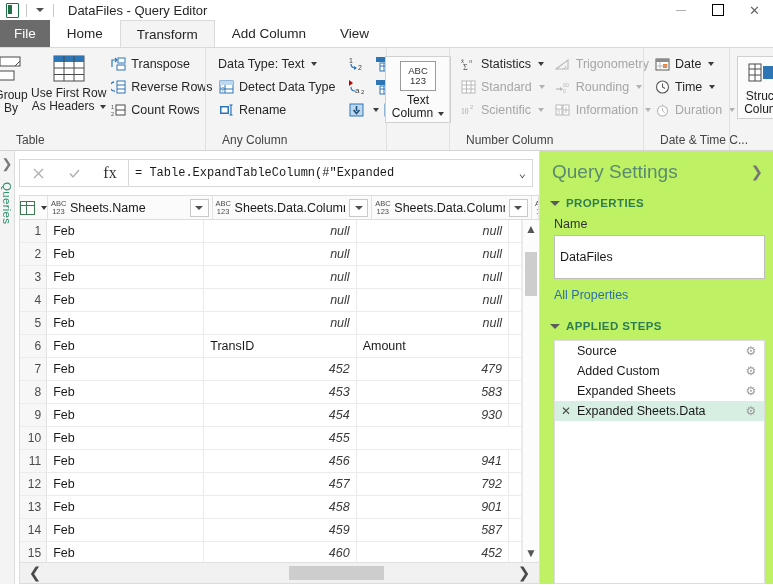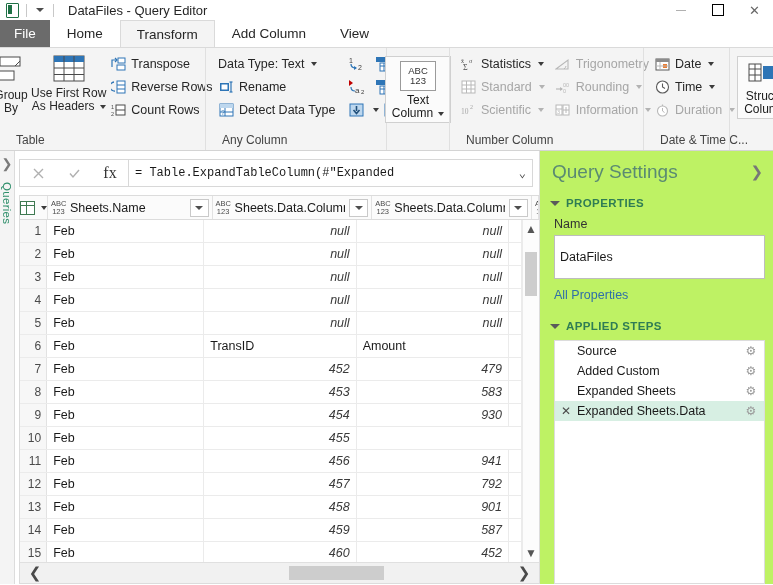--- a/index.html
+++ b/index.html
@@ -490,40 +490,40 @@
     <div class="rgroup" style="width:180px">
       <div class="rgroup-body" style="padding-left:8px">
         <div class="smallcol">
           <div class="sbtn">
             <span>Data Type: Text</span>
             <span class="caret-dn"></span>
           </div>
           <div class="sbtn">
             <span class="ic">
               <svg width="15" height="14" viewBox="0 0 15 14">
+                <rect x="1" y="1" width="13" height="12" fill="#fff" stroke="#2e75b6" stroke-width="1"></rect>
+                <rect x="1" y="1" width="13" height="4" fill="#bdd7ee"></rect>
+                <line x1="6" y1="5" x2="6" y2="13" stroke="#2e75b6"></line>
+                <line x1="1" y1="9" x2="14" y2="9" stroke="#2e75b6"></line>
+                <text x="2" y="12" font-size="7" fill="#2e75b6" font-family="sans-serif">?</text>
+              </svg>
+            </span>
+            <span>Detect Data Type</span>
+          </div>
+          <div class="sbtn">
+            <span class="ic">
+              <svg width="15" height="14" viewBox="0 0 15 14">
                 <rect x="1" y="3" width="9" height="8" fill="#2e75b6"></rect>
                 <rect x="2.5" y="4.5" width="6" height="5" fill="#fff"></rect>
                 <line x1="12" y1="2" x2="12" y2="12" stroke="#2e75b6" stroke-width="1.2"></line>
                 <line x1="10.5" y1="2" x2="13.5" y2="2" stroke="#2e75b6" stroke-width="1.2"></line>
                 <line x1="10.5" y1="12" x2="13.5" y2="12" stroke="#2e75b6" stroke-width="1.2"></line>
               </svg>
             </span>
             <span>Rename</span>
-          </div>
-          <div class="sbtn">
-            <span class="ic">
-              <svg width="15" height="14" viewBox="0 0 15 14">
-                <rect x="1" y="1" width="13" height="12" fill="#fff" stroke="#2e75b6" stroke-width="1"></rect>
-                <rect x="1" y="1" width="13" height="4" fill="#bdd7ee"></rect>
-                <line x1="6" y1="5" x2="6" y2="13" stroke="#2e75b6"></line>
-                <line x1="1" y1="9" x2="14" y2="9" stroke="#2e75b6"></line>
-                <text x="2" y="12" font-size="7" fill="#2e75b6" font-family="sans-serif">?</text>
-              </svg>
-            </span>
-            <span>Detect Data Type</span>
           </div>
         </div>
 
         <div class="icogrid" style="margin-left:6px">
           <div class="icorow">
             <div class="icobtn">
               <svg width="18" height="16" viewBox="0 0 18 16">
                 <text x="1" y="7" font-size="7" fill="#3b3b3b" font-family="sans-serif">1</text>
                 <text x="10" y="14" font-size="7" fill="#3b3b3b" font-family="sans-serif">2</text>
                 <path d="M3 8 Q3 12 8 12" stroke="#2e75b6" stroke-width="1.3" fill="none"></path>

